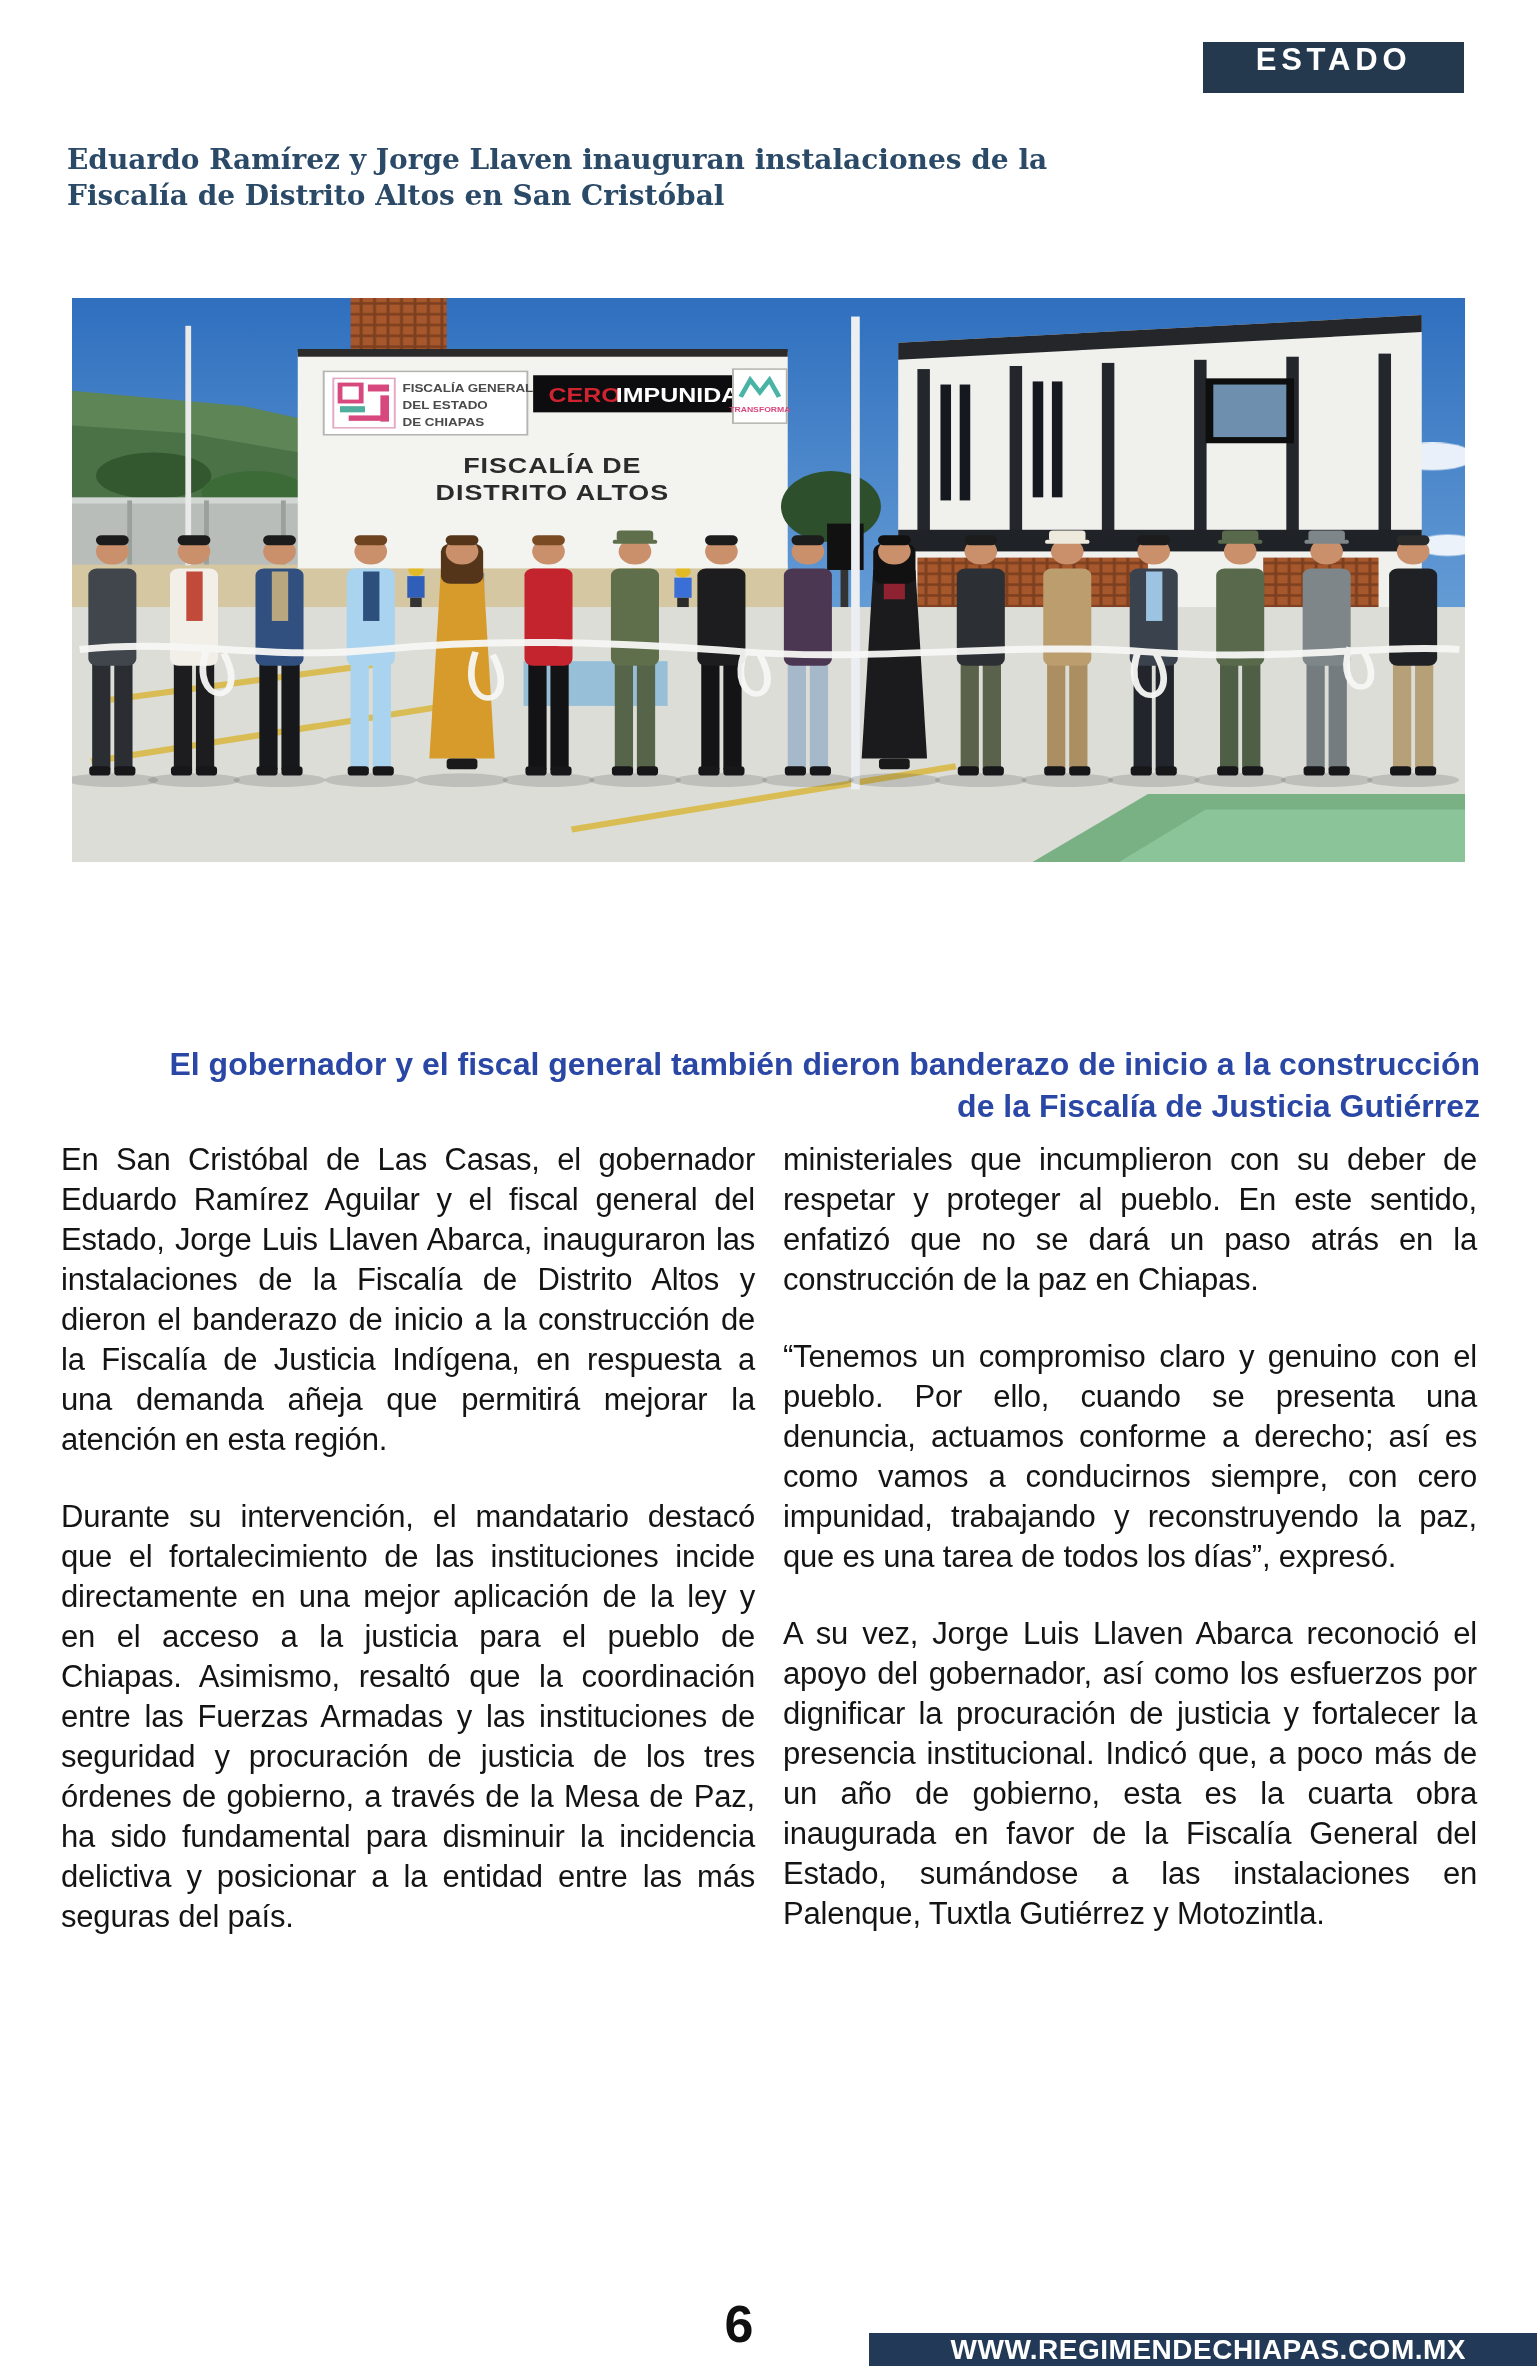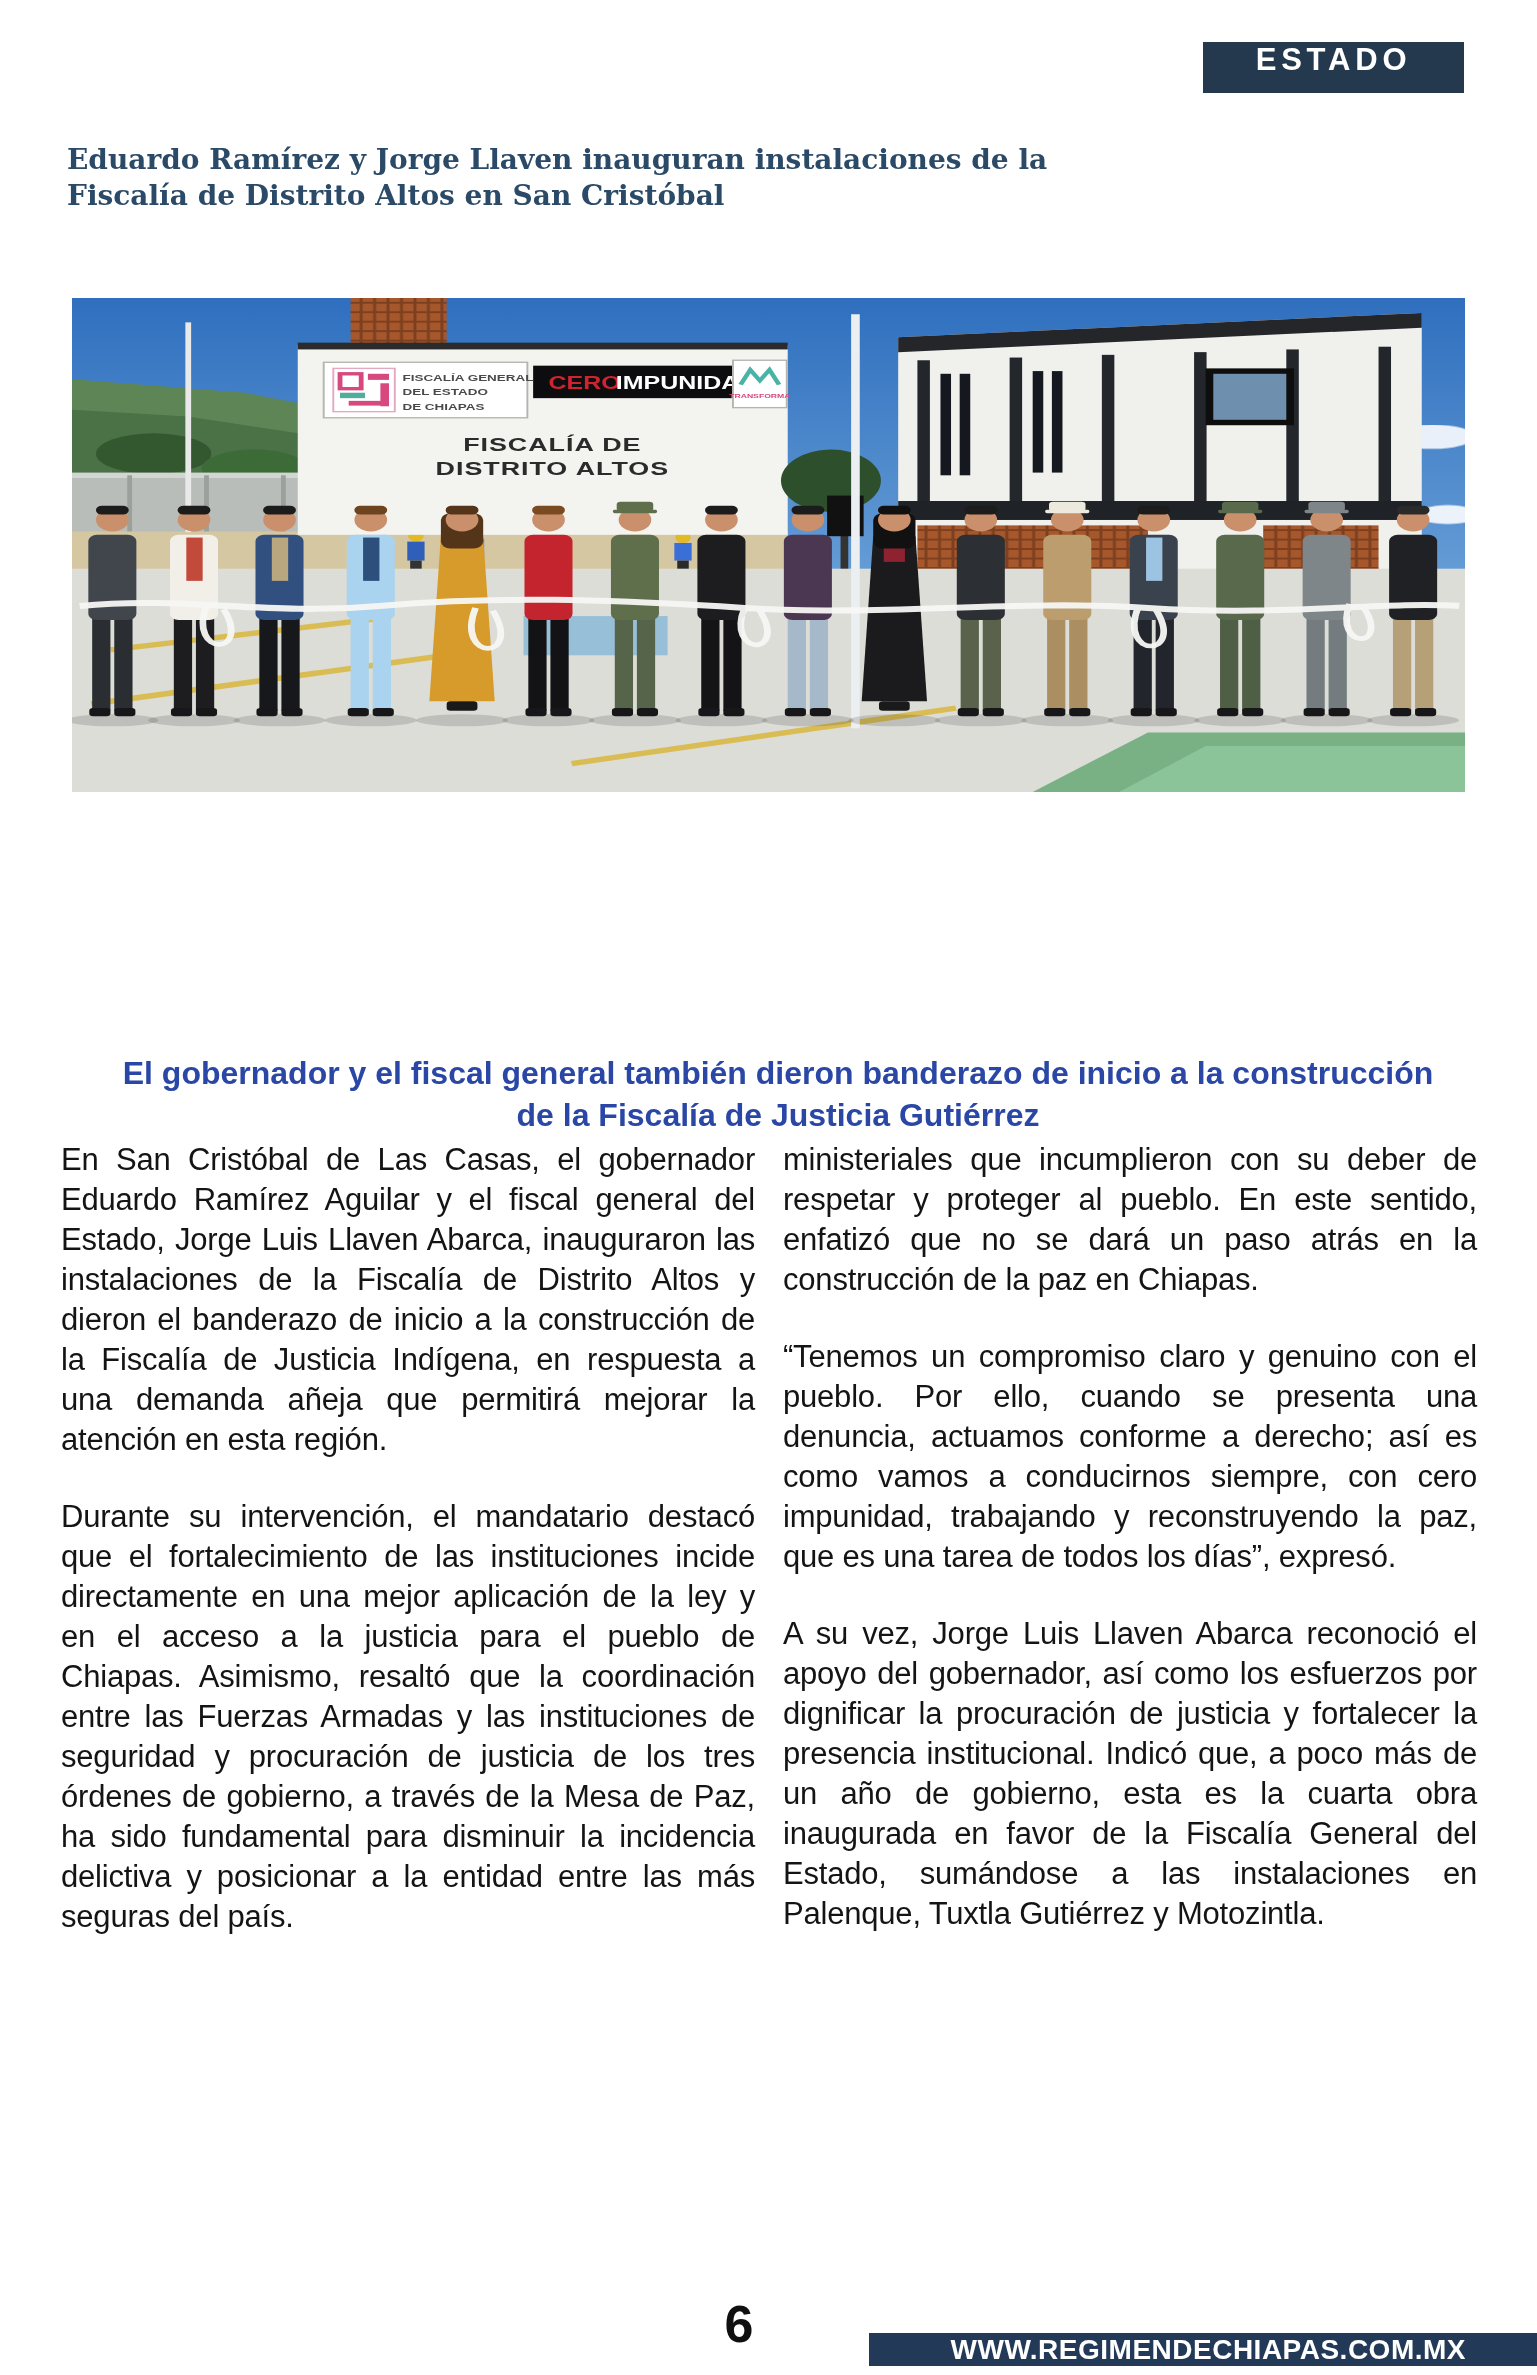--- a/index.html
+++ b/index.html
@@ -4,21 +4,21 @@
 <style>
   html,body{margin:0;padding:0;background:#ffffff;}
   body{width:1537px;height:2376px;position:relative;overflow:hidden;
        font-family:"Liberation Sans",sans-serif;}
   .badge{position:absolute;left:1203px;top:42px;width:261px;height:51px;
          background:#24394e;color:#fff;display:flex;justify-content:center;
          font-weight:bold;font-size:31px;letter-spacing:4.8px;}
   .headline{position:absolute;left:67px;top:123px;width:1403px;text-align:left;
             font-family:"DejaVu Serif",serif;font-weight:800;font-size:28px;
             line-height:1.28;color:#2b4a68;}
-  .photo{position:absolute;left:72px;top:298px;width:1393px;height:494px;overflow:hidden;}
+  .photo{position:absolute;left:72px;top:298px;width:1393px;height:564px;overflow:hidden;}
   .photo svg{display:block;width:100%;height:100%;}
   .subhead{position:absolute;left:58px;top:1043px;width:1422px;text-align:center;
            font-weight:bold;font-size:32px;line-height:1.32;color:#2a47a5;}
   .col{position:absolute;top:1140px;width:694px;font-size:31px;line-height:40px;
        text-align:justify;color:#141414;letter-spacing:-0.2px;}
   .col p{margin:0 0 37px 0;}
   .col-left{left:61px;}
   .col-right{left:783px;}
   .pagenum{position:absolute;left:672px;top:2294px;width:134px;text-align:center;
            font-size:52px;font-weight:bold;color:#101010;}
@@ -368,21 +368,21 @@
     <path d="M8 455 C 120 440, 200 470, 320 455 S 560 445, 700 458 S 980 445, 1120 458 S 1360 448, 1444 455" stroke-width="9"></path>
     <path d="M140 455 c -20 75, 48 75, 18 5" stroke-width="7"></path>
     <path d="M420 458 c -22 80, 50 78, 18 4" stroke-width="7"></path>
     <path d="M700 458 c -20 72, 46 72, 16 4" stroke-width="7"></path>
     <path d="M1110 456 c -22 78, 50 76, 18 4" stroke-width="7"></path>
     <path d="M1330 452 c -18 68, 44 68, 14 4" stroke-width="7"></path>
   </g>
 </svg>
 </div>
 
-<h2 class="subhead" style="font-family:'Liberation Sans',sans-serif;margin:9px;">
+<h2 class="subhead" style="font-family:'Liberation Sans',sans-serif;margin:0;text-align:right;">
   <span style="display:block">El gobernador y el fiscal general también dieron banderazo de inicio a la construcción</span>
   <span style="display:block">de la Fiscalía de Justicia Gutiérrez</span>
 </h2>
 
 <div class="col col-left">
   <p>En San Cristóbal de Las Casas, el gobernador Eduardo Ramírez Aguilar y el fiscal general del Estado, Jorge Luis Llaven Abarca, inauguraron las instalaciones de la Fiscalía de Distrito Altos y dieron el banderazo de inicio a la construcción de la Fiscalía de Justicia Indígena, en respuesta a una demanda añeja que permitirá mejorar la atención en esta región.</p>
   <p>Durante su intervención, el mandatario destacó que el fortalecimiento de las instituciones incide directamente en una mejor aplicación de la ley y en el acceso a la justicia para el pueblo de Chiapas. Asimismo, resaltó que la coordinación entre las Fuerzas Armadas y las instituciones de seguridad y procuración de justicia de los tres órdenes de gobierno, a través de la Mesa de Paz, ha sido fundamental para disminuir la incidencia delictiva y posicionar a la entidad entre las más seguras del país.</p>
 </div>
 
 <div class="col col-right">

